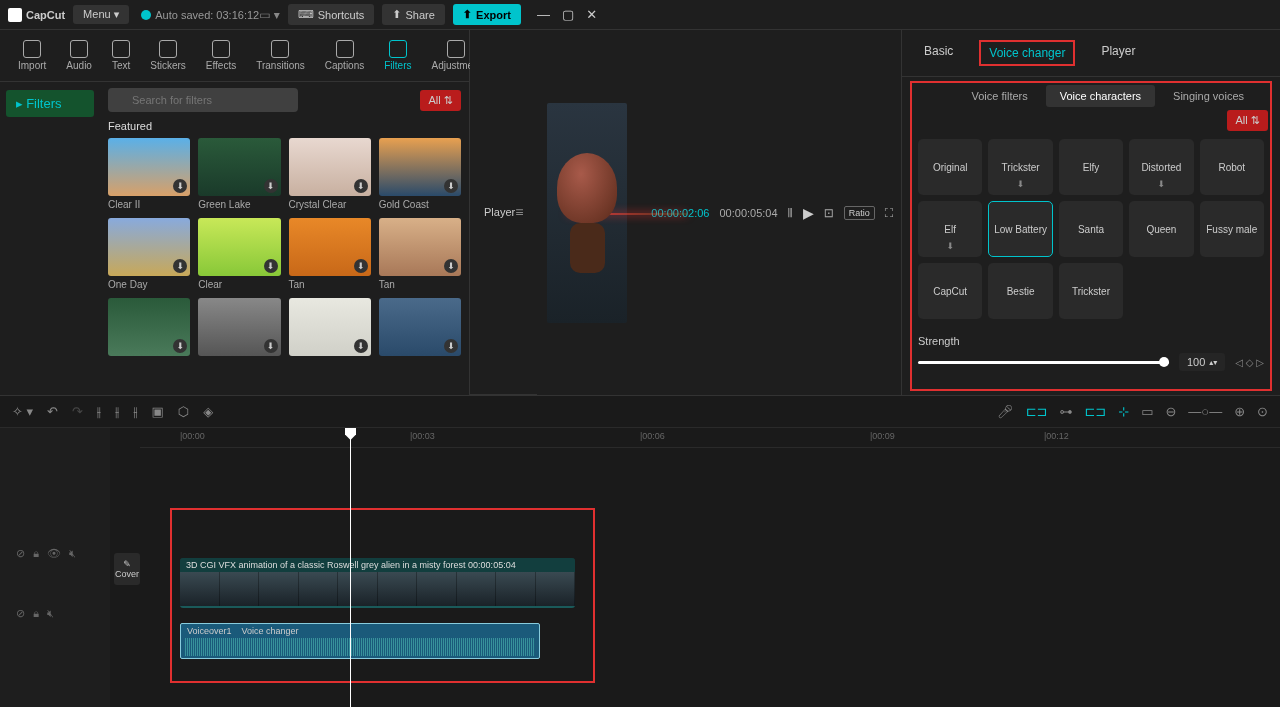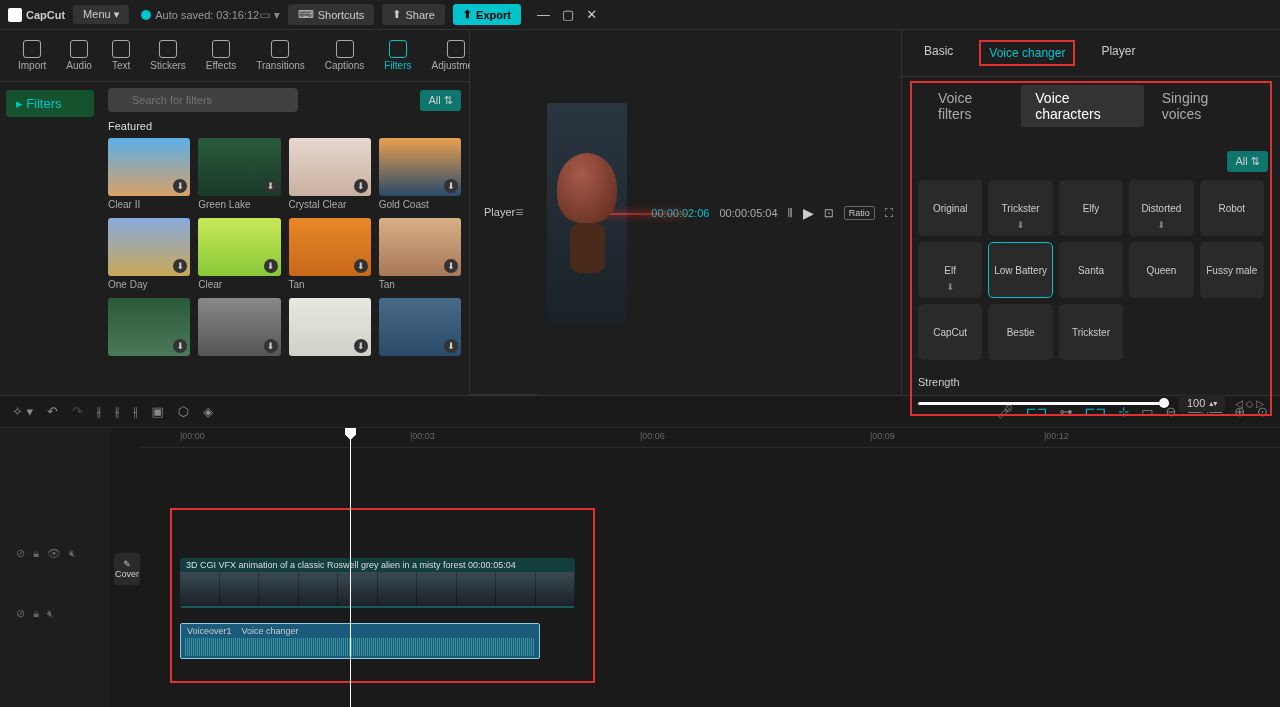--- a/index.html
+++ b/index.html
@@ -24,21 +24,21 @@
 .tool-icon { width: 18px; height: 18px; border: 1px solid currentColor; border-radius: 3px; }
 
 .left-body { flex: 1; display: flex; }
 .filters-nav { width: 100px; padding: 8px 6px; }
 .filters-nav-item { background: #14532d; padding: 6px 10px; border-radius: 3px; font-size: 13px; color: #00c4cc; }
 .filters-content { flex: 1; padding: 6px 8px; overflow: hidden; }
 .search-row { display: flex; gap: 6px; align-items: center; margin-bottom: 8px; }
 .search-input { flex: 1; background: #404040; border: none; padding: 6px 24px; border-radius: 4px; color: #999; font-size: 11px; position: relative; }
 .search-wrap { flex: 1; position: relative; }
 .search-wrap::before { content: "⌕"; position: absolute; left: 8px; top: 5px; color: #777; font-size: 12px; }
-.all-btn { background: #0f766e; padding: 4px 8px; border-radius: 3px; font-size: 11px; }
+.all-btn { background: #b91c1c; padding: 4px 8px; border-radius: 3px; font-size: 11px; }
 
 .featured-label { font-size: 11px; margin-bottom: 6px; color: #ddd; }
 .filter-grid { display: grid; grid-template-columns: repeat(4, 1fr); gap: 8px; }
 .filter-item { display: flex; flex-direction: column; gap: 3px; }
 .filter-thumb { width: 100%; height: 58px; border-radius: 3px; position: relative; }
 .dl-badge { position: absolute; bottom: 3px; right: 3px; width: 14px; height: 14px; background: #333; border-radius: 50%; display: flex; align-items: center; justify-content: center; font-size: 9px; }
 .filter-name { font-size: 10px; color: #aaa; }
 
 .player-panel { width: 432px; background: #1e1e1e; display: flex; flex-direction: row; border-right: 1px solid #333; }
 .player-header { padding: 10px 14px; font-size: 11px; border-bottom: 1px solid #333; display: flex; align-items: center; justify-content: space-between; }
@@ -59,21 +59,21 @@
 .ratio-box { border: 1px solid #666; padding: 1px 4px; font-size: 9px; border-radius: 2px; }
 
 .right-panel { flex: 1; background: #1e1e1e; display: flex; flex-direction: column; }
 .right-tabs { display: flex; padding: 10px 14px; gap: 18px; border-bottom: 1px solid #333; font-size: 12px; }
 .right-tab { color: #ccc; padding: 4px 8px; }
 .right-tab.active { color: #00c4cc; }
 .vc-highlight { border: 2px solid #e03030; }
 
 .right-body { flex: 1; padding: 8px 12px; position: relative; }
 .right-body-frame { border: 2px solid #e03030; position: absolute; left: 8px; right: 8px; top: 4px; bottom: 4px; pointer-events: none; }
-.sub-tabs { display: flex; gap: 4px; margin-bottom: 24px; font-size: 14px; justify-content: center; padding: 0 10px; }
+.sub-tabs { display: flex; gap: 4px; margin-bottom: 3px; font-size: 11px; justify-content: flex-end; padding: 0 10px; }
 .sub-tab { padding: 5px 14px; border-radius: 3px; color: #aaa; }
 .sub-tab.active { background: #333; color: #fff; }
 .all-row { display: flex; justify-content: flex-end; margin-bottom: 8px; }
 .voice-grid { display: grid; grid-template-columns: repeat(5, 1fr); gap: 6px; padding: 0 4px; }
 .voice-item { background: #2a2a2a; border-radius: 5px; height: 56px; display: flex; align-items: center; justify-content: center; font-size: 10px; text-align: center; padding: 4px; position: relative; flex-direction: column; }
 .voice-item.selected { border: 1px solid #00c4cc; }
 .voice-dl { position: absolute; bottom: 6px; font-size: 9px; color: #888; }
 
 .strength-row { margin-top: 16px; padding: 0 4px; }
 .strength-label { font-size: 11px; margin-bottom: 6px; }

